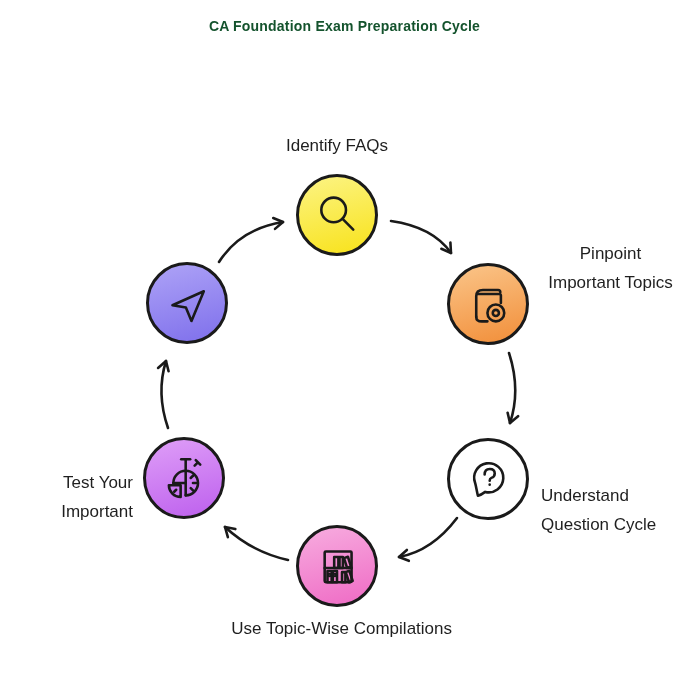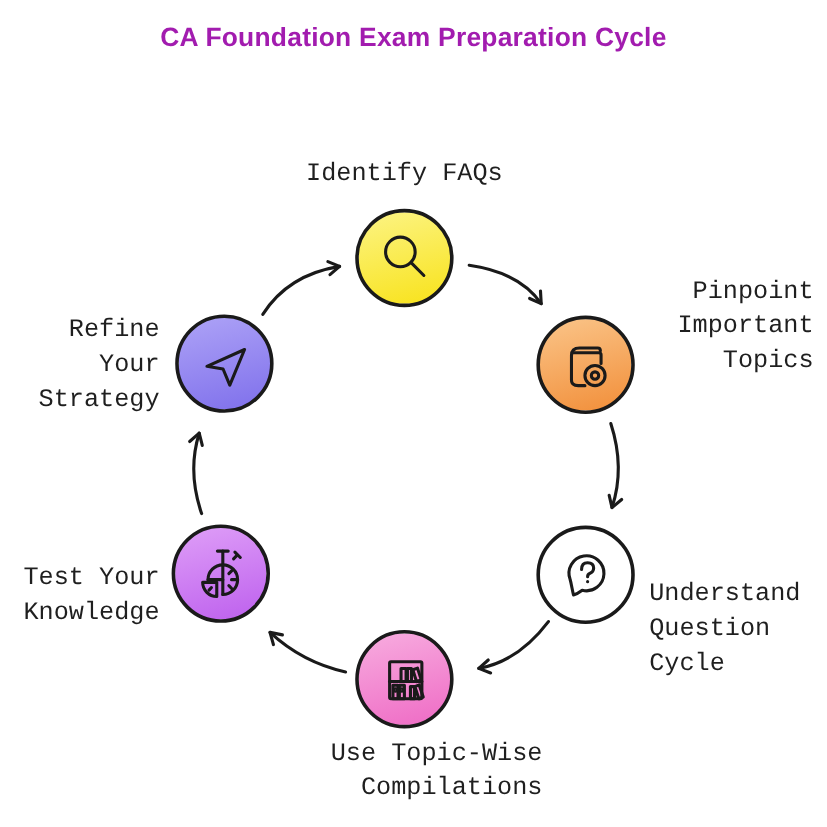--- a/index.html
+++ b/index.html
@@ -13,24 +13,24 @@
     color: #1f1f1f;
     overflow: hidden;
     margin: 0 auto;
   }
   .title {
     position: absolute;
     top: 18px;
     left: 0;
     width: 100%;
     text-align: center;
-    font-size: 22px;
+    font-size: 14px;
     font-weight: 700;
     letter-spacing: 0.2px;
-    color: #a21caf;
+    color: #14532d;
   }
   .arrows-svg { position: absolute; left: 0; top: 0; }
   .node-circle {
     position: absolute;
     width: 82px;
     height: 82px;
     box-sizing: border-box;
     border: 3px solid #1a1a1a;
     border-radius: 50%;
     background: linear-gradient(165deg, var(--c1) 5%, var(--c2) 95%);
@@ -41,28 +41,27 @@
   .node-circle svg { width: 56px; height: 56px; display: block; }
   .icon-stroke {
     stroke: #1a1a1a;
     stroke-width: 4.6;
     fill: none;
     stroke-linecap: round;
     stroke-linejoin: round;
   }
   .node-label {
     position: absolute;
-    font-size: 21px;
+    font-size: 17px;
     line-height: 29px;
     font-weight: 400;
-    font-family: Liberation Mono, monospace;
   }
   #l-identify   { left: 227px; top: 131px; width: 220px; text-align: center; }
   #c-identify   { left: 296px; top: 174px; }
-  #l-pinpoint   { left: 543px; top: 229px; width: 135px; text-align: right; }
+  #l-pinpoint   { left: 543px; top: 239px; width: 135px; text-align: center; }
   #c-pinpoint   { left: 447px; top: 263px; }
   #l-understand { left: 541px; top: 481px; width: 145px; text-align: left; }
   #c-understand { left: 447px; top: 438px; }
   #l-compile    { left: 222px; top: 614px; width: 230px; text-align: right; }
   #c-compile    { left: 296px; top: 525px; }
   #l-test       { left: 13px;  top: 468px; width: 120px; text-align: right; }
   #c-test       { left: 143px; top: 437px; }
   #l-refine     { left: 8px;   top: 261px; width: 125px; text-align: right; }
   #c-refine     { left: 146px; top: 262px; }
 </style>
@@ -127,37 +126,36 @@
       <path class="icon-stroke" stroke-width="3.4" d="M62.5 36 l7 -2.5 l5.5 17.5 l-7 2.5 z"></path>
       <rect class="icon-stroke" stroke-width="3.4" x="33" y="59" width="7.5" height="20"></rect>
       <rect class="icon-stroke" stroke-width="3.4" x="42.5" y="59" width="7.5" height="20"></rect>
       <rect class="icon-stroke" stroke-width="3.4" x="59" y="61" width="6" height="18"></rect>
       <path class="icon-stroke" stroke-width="3.4" d="M65.5 61 l6.5 -2.5 l6 18 l-6.5 2.5 z"></path>
       <circle class="icon-stroke" stroke-width="2.6" cx="36.7" cy="66" r="1.8"></circle>
       <circle class="icon-stroke" stroke-width="2.6" cx="46.2" cy="66" r="1.8"></circle>
     </svg>
   </div>
 
-  <div class="node-label" id="l-test">Test Your Knowledge</div>
+  <div class="node-label" id="l-test">Test Your Important</div>
   <div class="node-circle" id="c-test" style="--c1: #dd9bf7; --c2: #bf63ee;">
     <svg viewBox="0 0 100 100">
       <line class="icon-stroke" stroke-width="4.2" x1="45" y1="16.5" x2="61" y2="16.5"></line>
       <line class="icon-stroke" stroke-width="4.2" x1="53" y1="16.5" x2="53" y2="59"></line>
       <line class="icon-stroke" stroke-width="4.2" x1="71" y1="18" x2="79" y2="26"></line>
       <line class="icon-stroke" stroke-width="4.2" x1="69" y1="28" x2="74" y2="23"></line>
       <path class="icon-stroke" stroke-width="4.2" d="M31 59 A22 22 0 1 1 53 81"></path>
       <path class="icon-stroke" stroke-width="4.2" d="M53 81 L53 59 H31"></path>
       <path class="icon-stroke" stroke-width="4.2" d="M44 63 L23 63 A21 21 0 0 0 44 84 Z"></path>
       <line class="icon-stroke" stroke-width="3.4" x1="62" y1="50" x2="66.5" y2="45.5"></line>
       <line class="icon-stroke" stroke-width="3.4" x1="66" y1="59" x2="72" y2="59"></line>
       <line class="icon-stroke" stroke-width="3.4" x1="62" y1="68" x2="66.5" y2="72.5"></line>
       <line class="icon-stroke" stroke-width="3.4" x1="36" y1="71" x2="32.5" y2="74.5"></line>
     </svg>
   </div>
 
-  <div class="node-label" id="l-refine">Refine Your Strategy</div>
   <div class="node-circle" id="c-refine" style="--c1: #aba0f6; --c2: #8172ec;">
     <svg viewBox="0 0 100 100">
       <path class="icon-stroke" stroke-width="5" d="M24 54 L80 29 L58 82 L48 58 Z"></path>
     </svg>
   </div>
 
 </div>
 
 </body></html>

